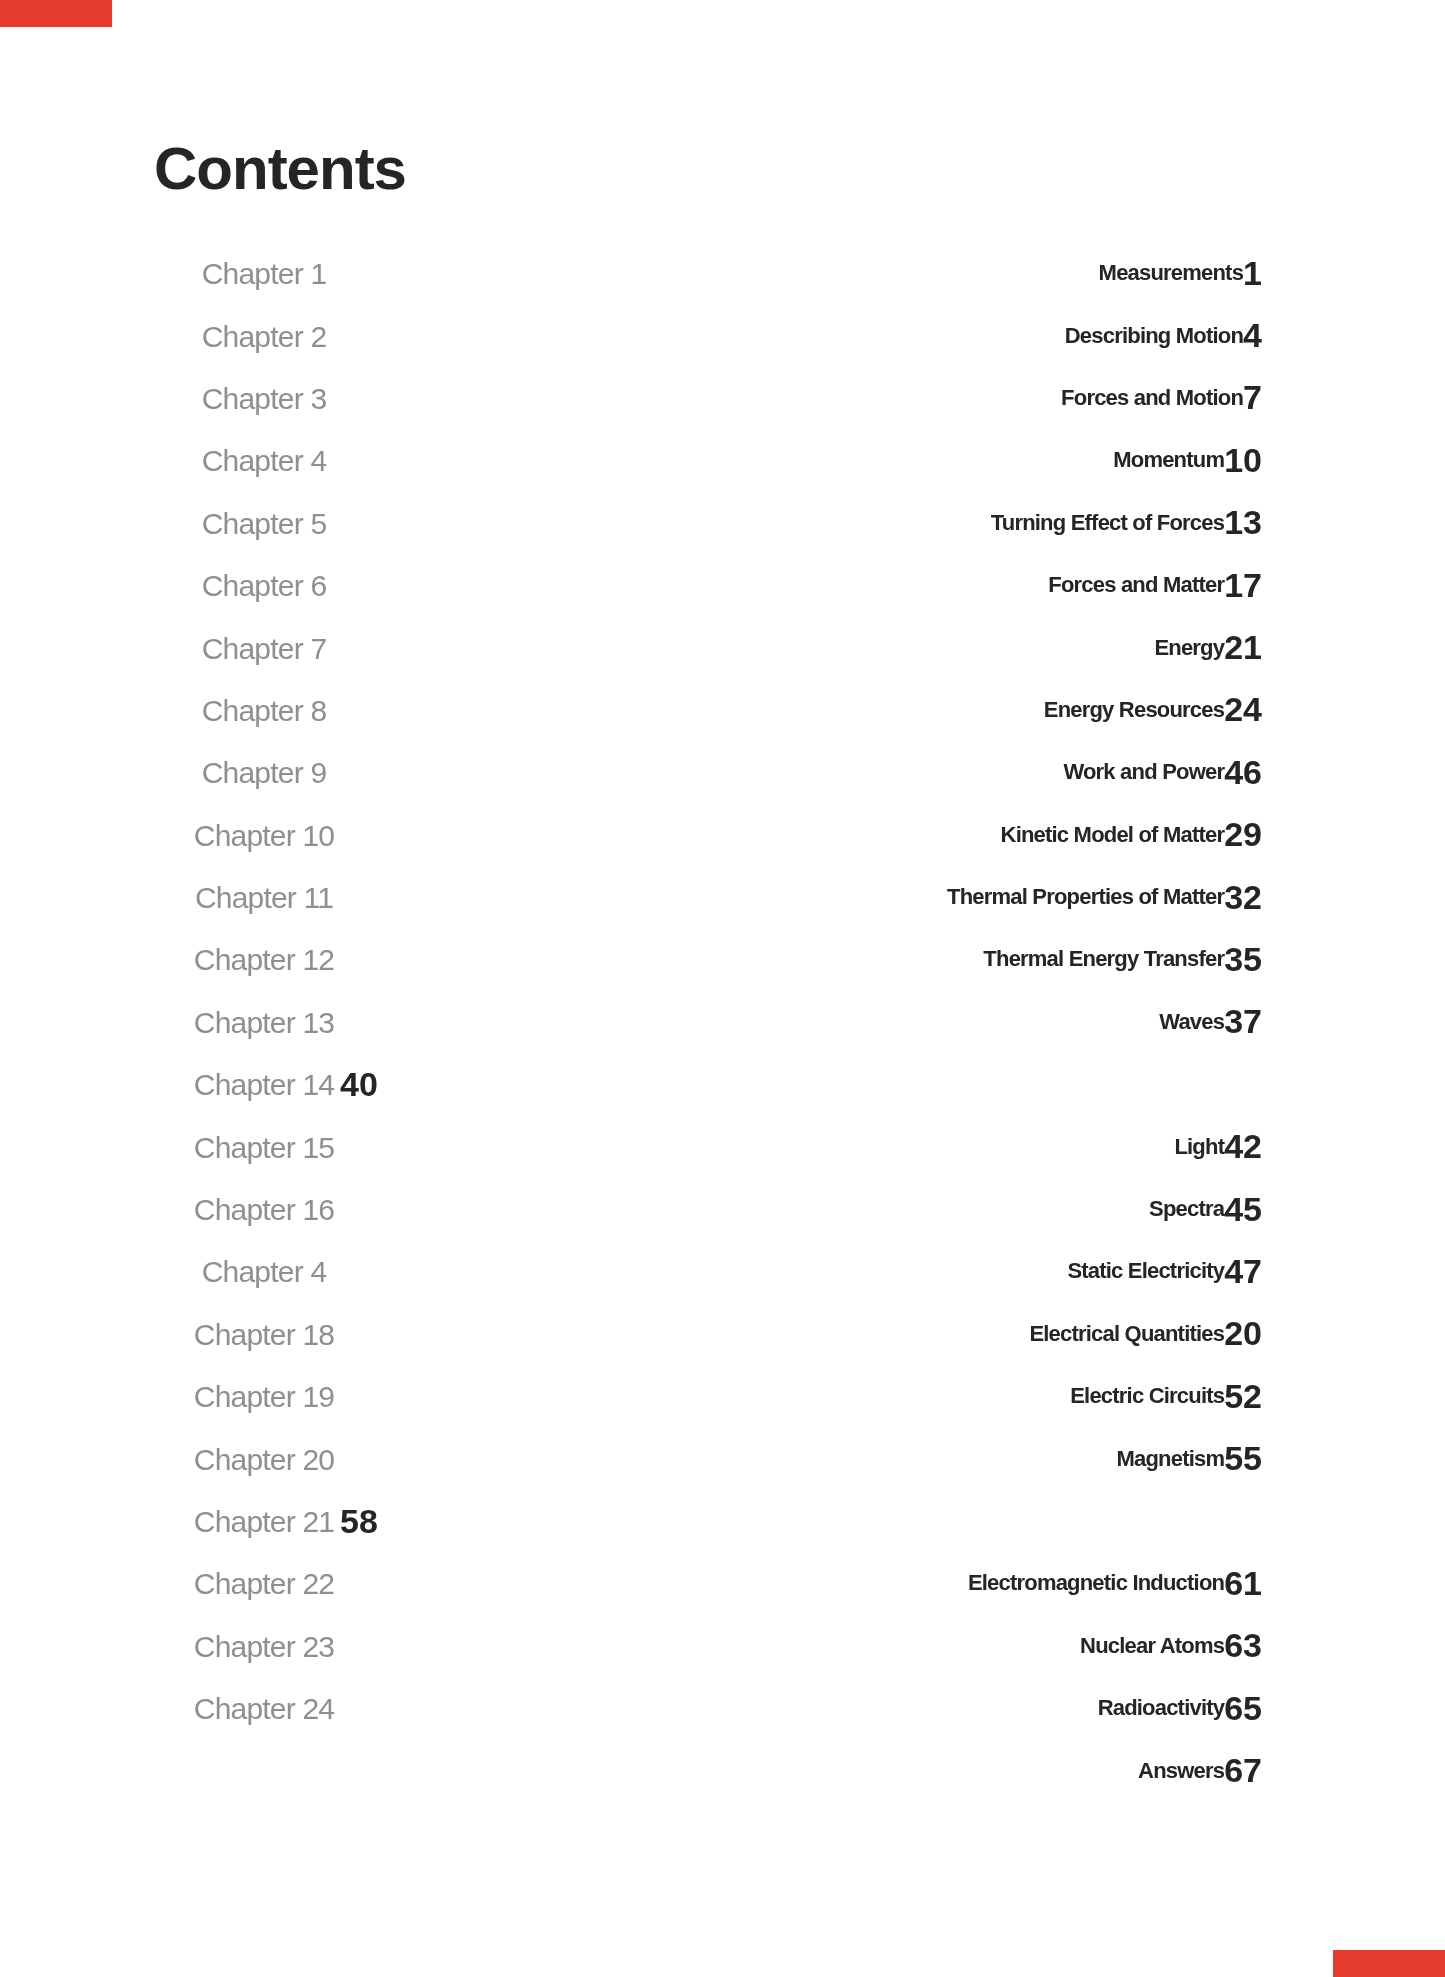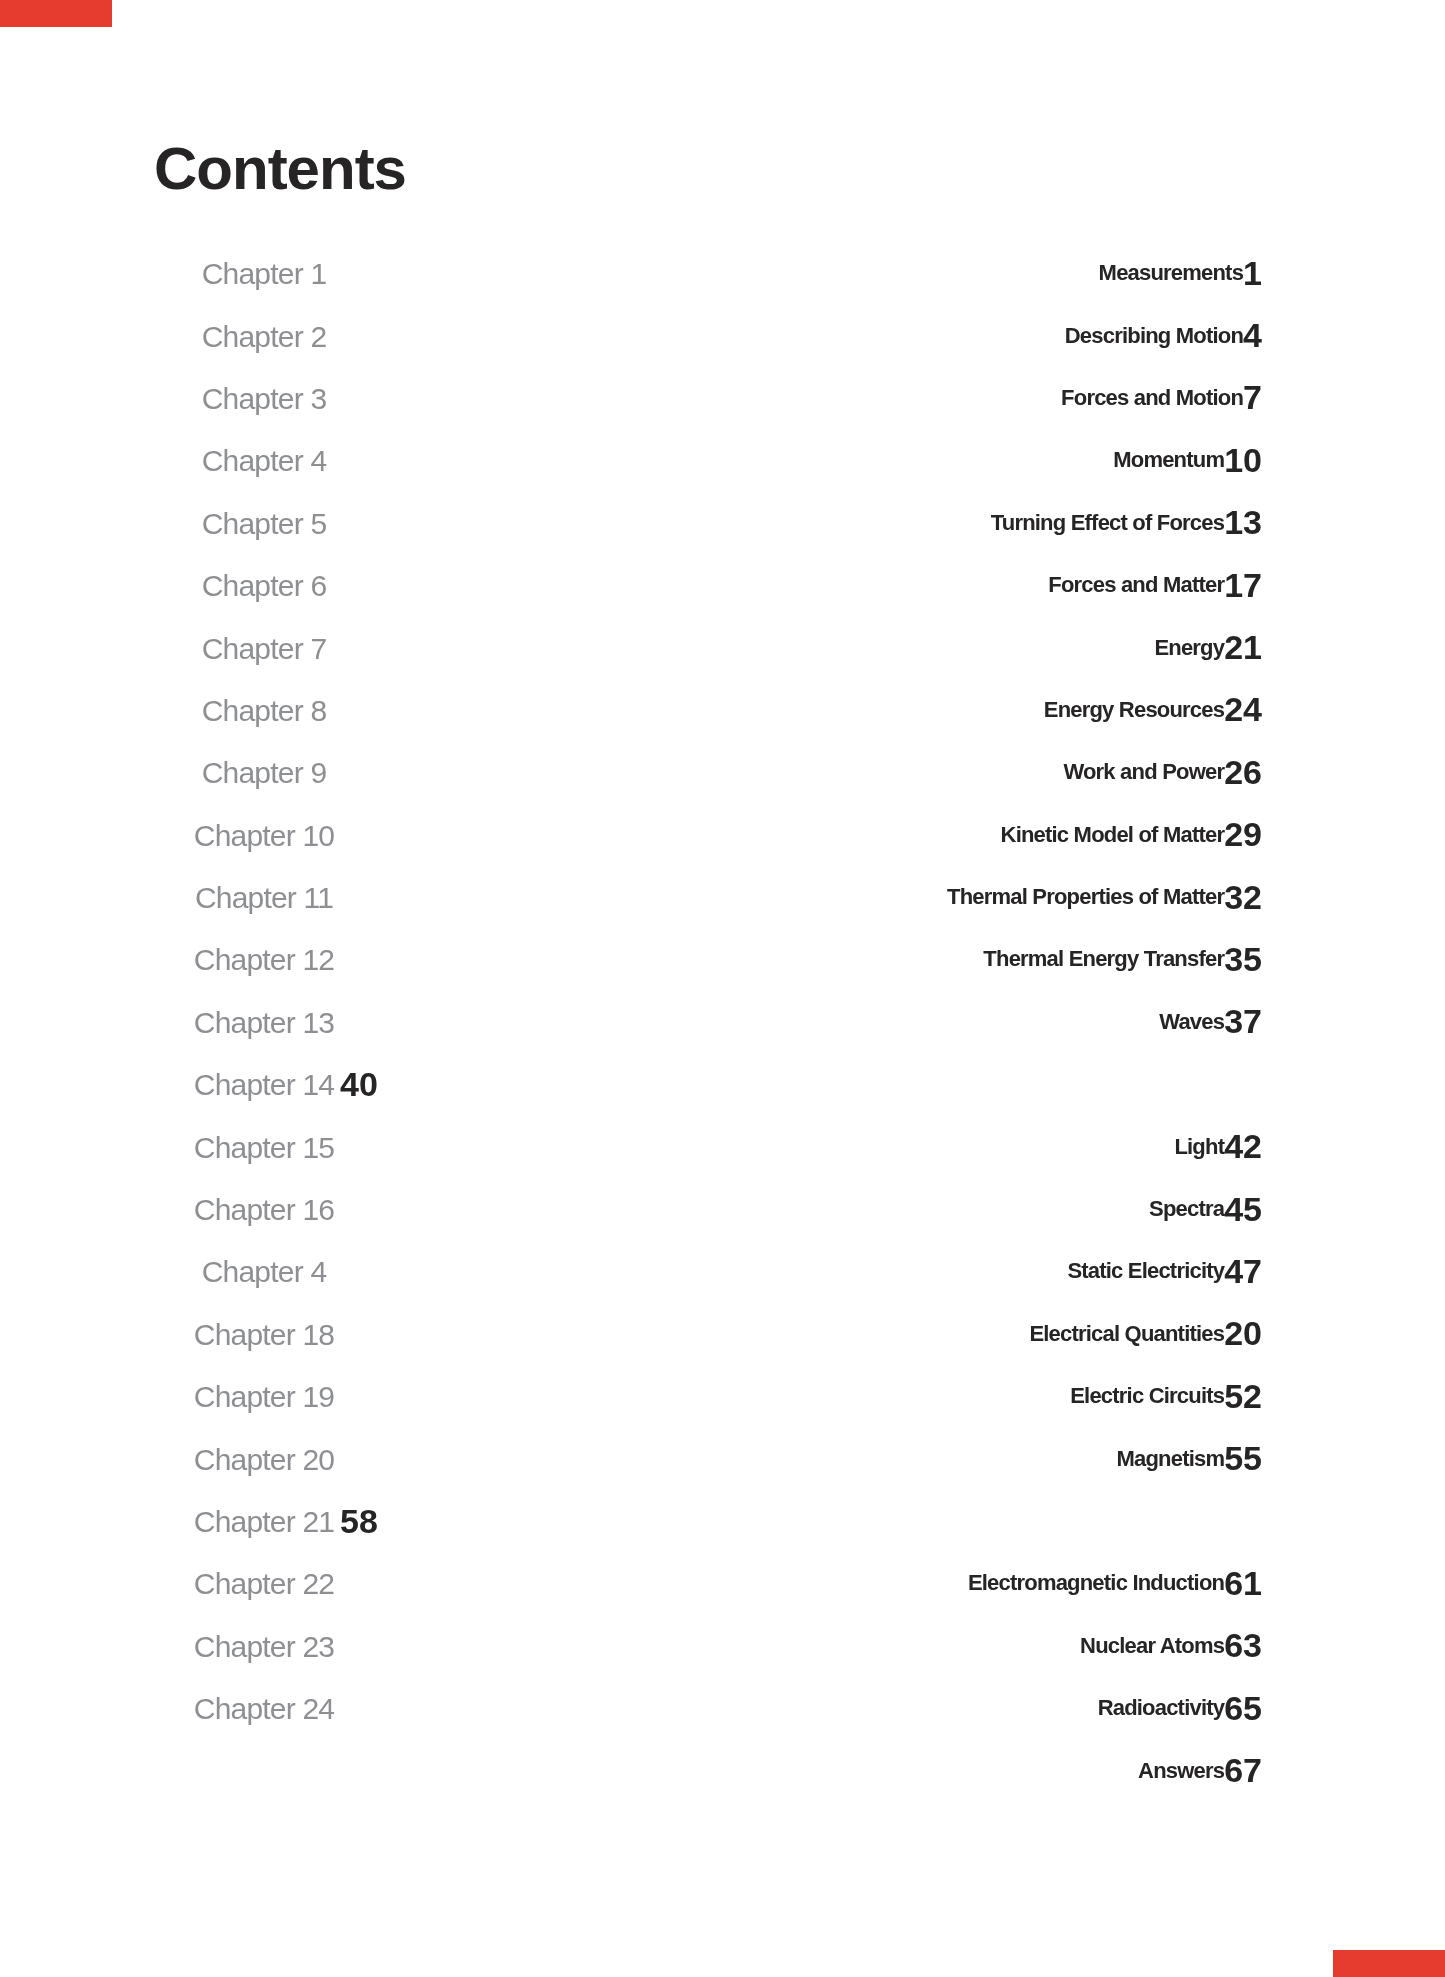--- a/index.html
+++ b/index.html
@@ -123,21 +123,21 @@
         <span class="page-number">21</span>
       </div>
       <div class="toc-row">
         <span class="chapter-label">Chapter 8</span>
         <span class="chapter-title">Energy Resources</span>
         <span class="page-number">24</span>
       </div>
       <div class="toc-row">
         <span class="chapter-label">Chapter 9</span>
         <span class="chapter-title">Work and Power</span>
-        <span class="page-number">26</span>
+        <span class="page-number">46</span>
       </div>
       <div class="toc-row">
         <span class="chapter-label">Chapter 10</span>
         <span class="chapter-title">Kinetic Model of Matter</span>
         <span class="page-number">29</span>
       </div>
       <div class="toc-row">
         <span class="chapter-label">Chapter 11</span>
         <span class="chapter-title">Thermal Properties of Matter</span>
         <span class="page-number">32</span>

